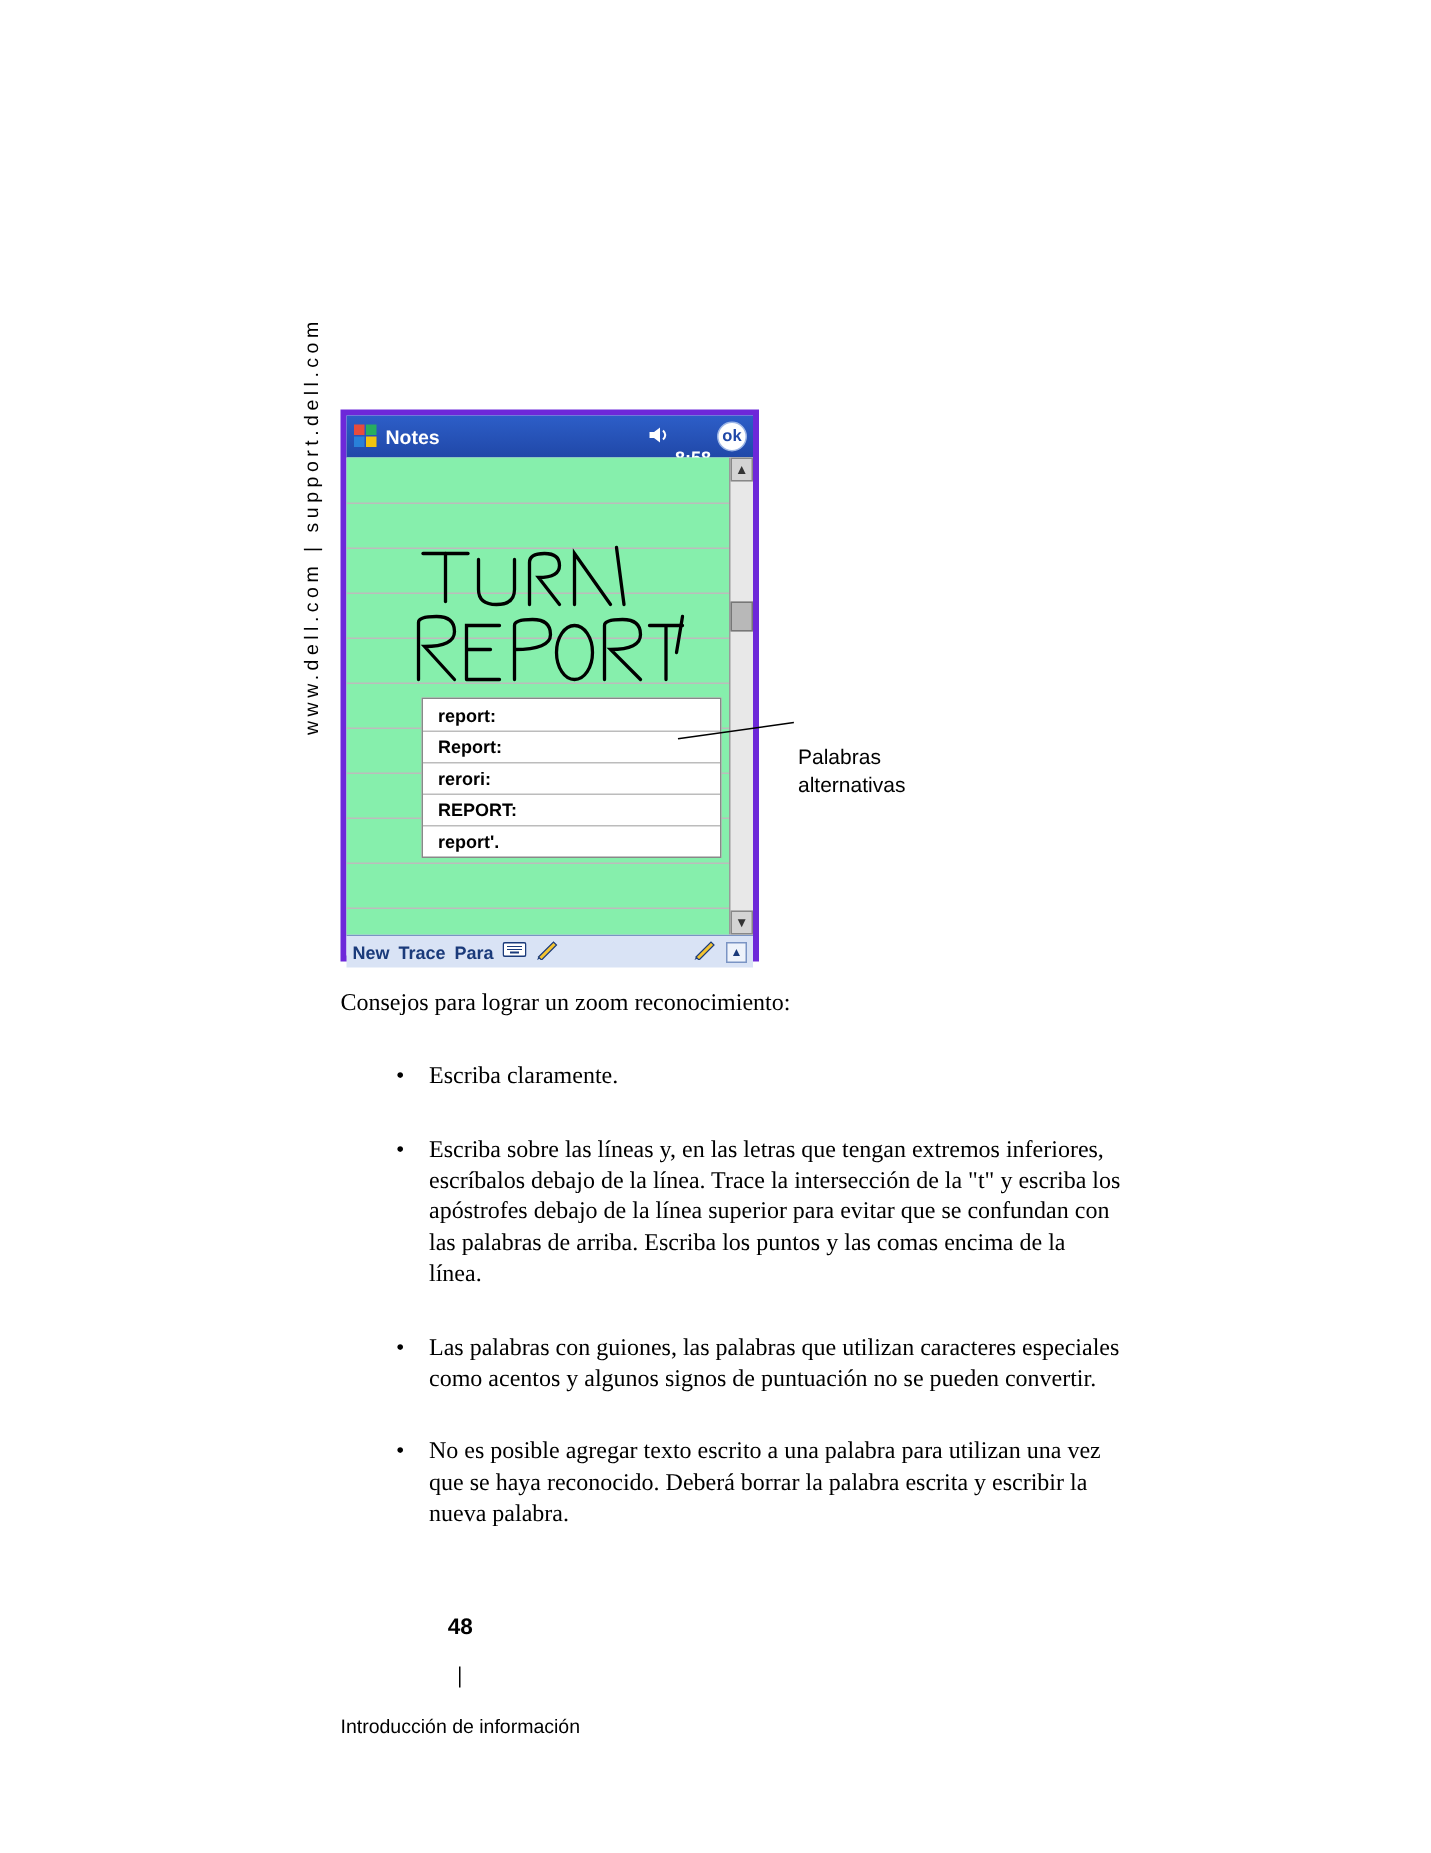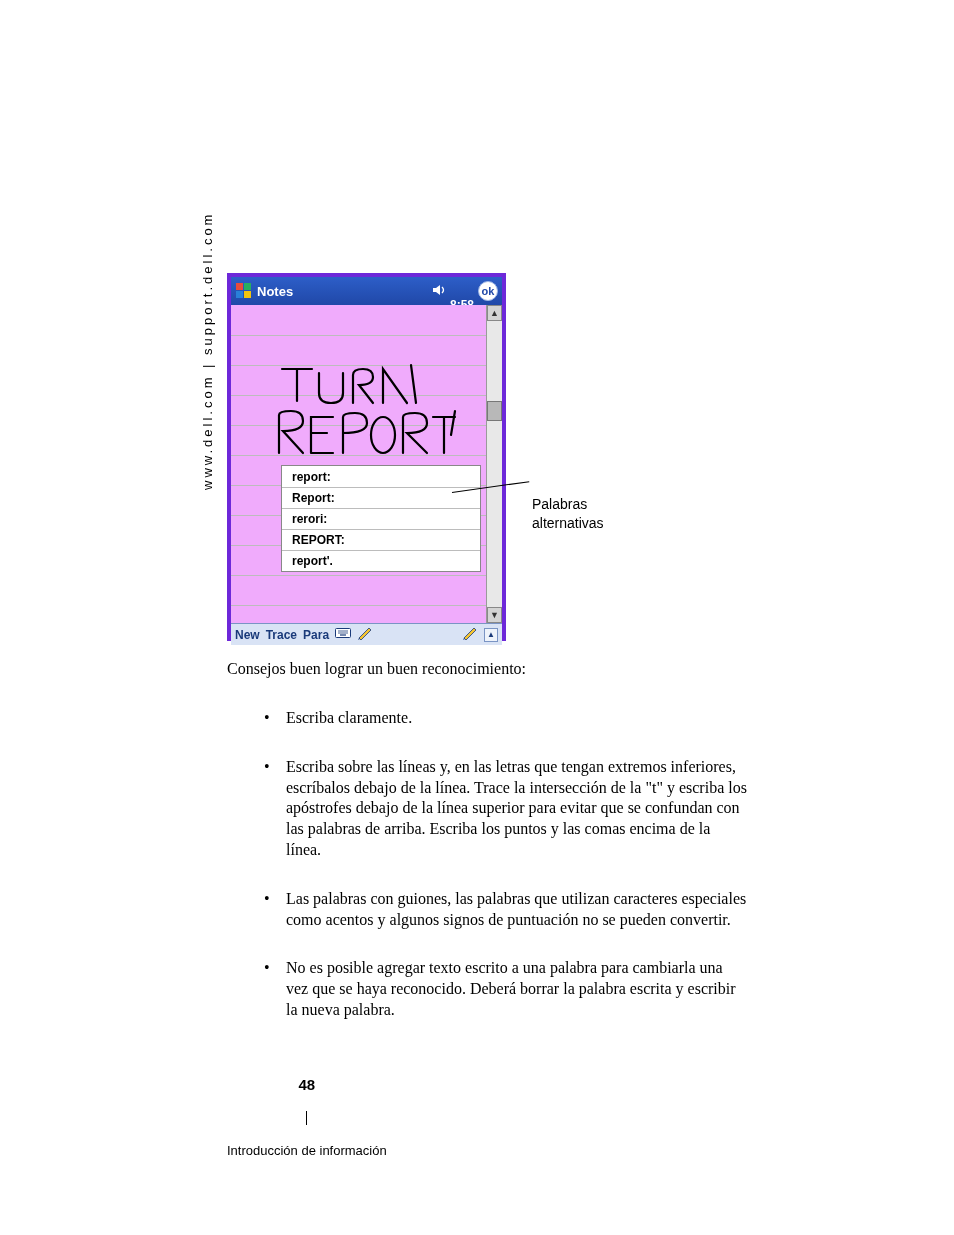--- a/index.html
+++ b/index.html
@@ -33,21 +33,21 @@
     position: relative;
   }
   .pda-title .start { display:flex; align-items:center; gap:4px; }
   .flag { width:18px; height:18px; position:relative; }
   .flag svg { width:18px; height:18px; }
   .pda-title .right { position:absolute; right:4px; display:flex; align-items:center; gap:4px; }
   .speaker svg { width:14px; height:14px; }
   .time { font-size:12px; font-weight:bold;margin-top:28px; }
   .ok-btn { width:20px; height:20px; border-radius:50%; background:#fff; color:#2048a8; display:flex; align-items:center; justify-content:center; font-size:11px; font-weight:bold; border:1px solid #9db6e6;text-align:center; }
   .pda-body { position:relative; height: 318px; display:flex; }
-  .note-area { flex:1; position:relative; background:#f0abfc; overflow:hidden; }
+  .note-area { flex:1; position:relative; background:#86efac; overflow:hidden; }
   .note-line { position:absolute; left:0; right:0; height:0; border-top:1px solid #bcbcbc; }
   .handwriting { position:absolute; left:50px; top:50px; }
   .handwriting svg { overflow:visible; }
   .popup {
     position:absolute; left:50px; top:160px; width:200px;
     background:#fff; border:1px solid #888;
   }
   .popup-item { height:21px; border-top:1px solid #bcbcbc; padding-left:10px; font-size:12px; font-weight:bold; font-family: Tahoma, Arial, sans-serif; display:flex; align-items:center; color:#000; }
   .popup-item:first-child { border-top:none; }
   .vscroll { width:16px; background:#e8e8e8; border-left:1px solid #9a9a9a; display:flex; flex-direction:column; }
@@ -209,27 +209,27 @@
       <span class="small-up">▲</span>
     </div>
   </div>
 
   <div class="callout-line"></div>
   <div class="callout-text">
     <span>Palabras</span><br>
     <span>alternativas</span>
   </div>
 
-  <div class="intro">Consejos buen lograr un buen reconocimiento:</div>
+  <div class="intro">Consejos para lograr un zoom reconocimiento:</div>
 
   <ul class="tips">
     <li>Escriba claramente.</li>
     <li>Escriba sobre las líneas y, en las letras que tengan extremos inferiores, escríbalos debajo de la línea. Trace la intersección de la "t" y escriba los apóstrofes debajo de la línea superior para evitar que se confundan con las palabras de arriba. Escriba los puntos y las comas encima de la línea.</li>
     <li>Las palabras con guiones, las palabras que utilizan caracteres especiales como acentos y algunos signos de puntuación no se pueden convertir.</li>
-    <li>No es posible agregar texto escrito a una palabra para cambiarla una vez que se haya reconocido. Deberá borrar la palabra escrita y escribir la nueva palabra.</li>
+    <li>No es posible agregar texto escrito a una palabra para utilizan una vez que se haya reconocido. Deberá borrar la palabra escrita y escribir la nueva palabra.</li>
   </ul>
 
   <div class="footer">
     <span class="pgnum">48</span>
     <span class="divider"></span>
     <span>Introducción de información</span>
   </div>
 
 </div>
 

